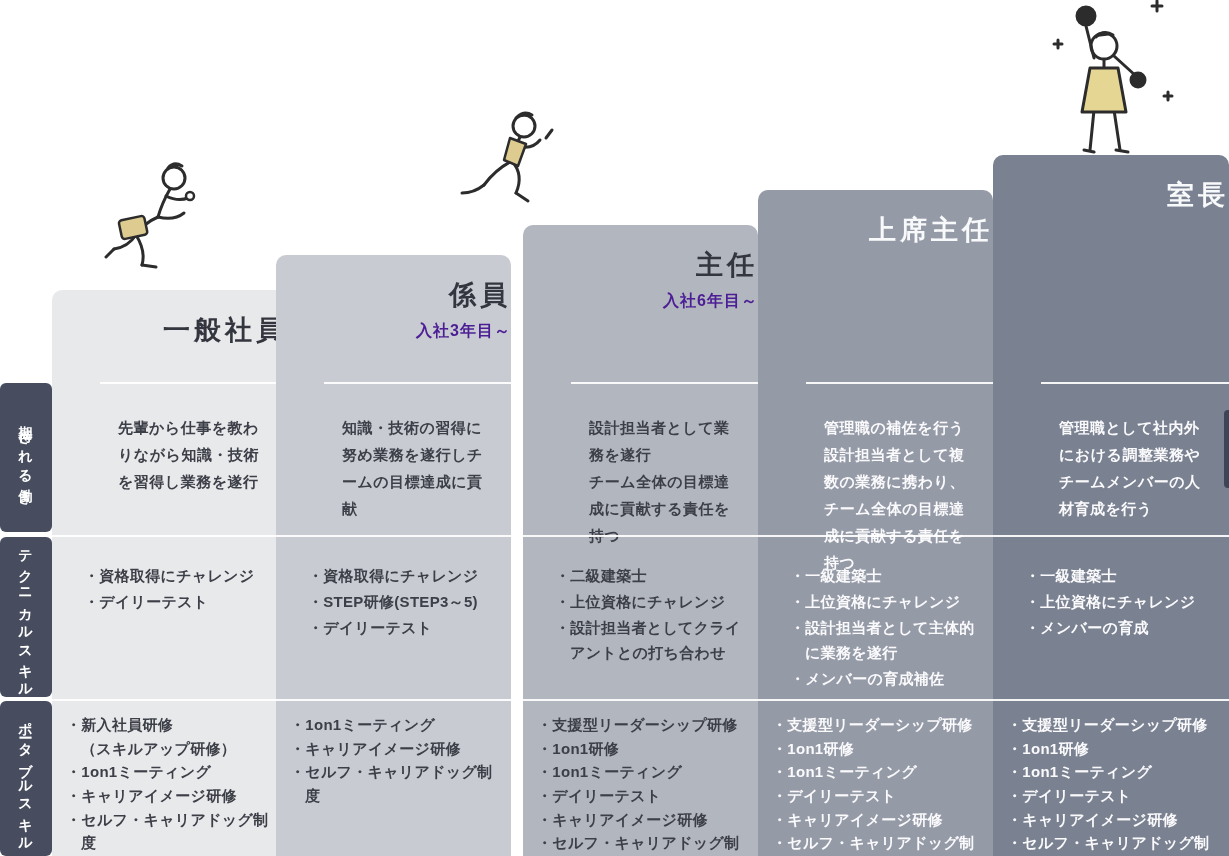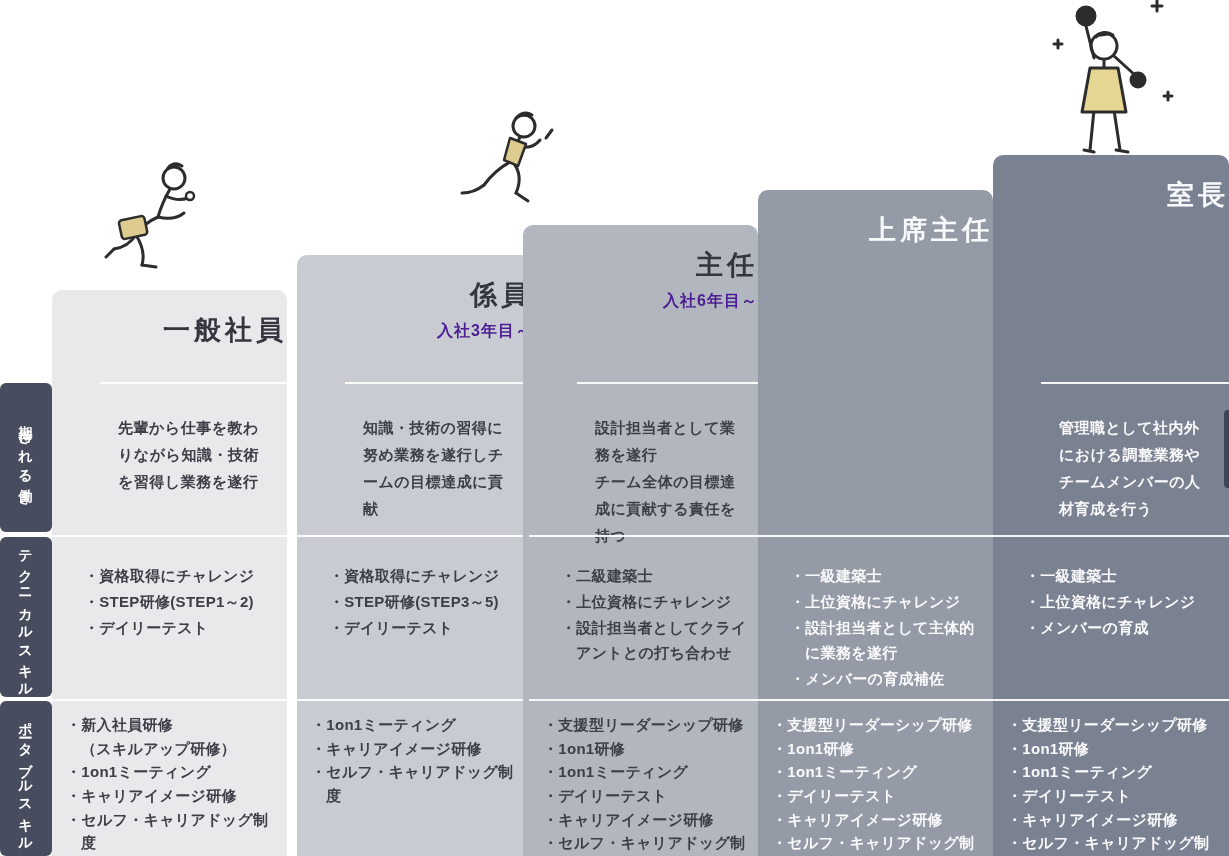--- a/index.html
+++ b/index.html
@@ -16,22 +16,22 @@
   }
   .side-label.r1{top:383px;height:149px;}
   .side-label.r2{top:537px;height:160px;}
   .side-label.r3{top:701px;height:155px;}
   
   .column{
     position:absolute;bottom:0;width:235px;border-radius:10px 10px 0 0;
     display:flex;flex-direction:column;box-sizing:border-box;
   }
   .col-0{left:52px;top:290px;background:#e8e9eb;}
-  .col-1{left:297px;top:255px;background:#c8cbd1;}
-  .col-2{left:523px;top:225px;background:#b2b6be;padding-left:6px;}
+  .col-1{left:276px;top:255px;background:#c8cbd1;}
+  .col-2{left:523px;top:225px;background:#b2b6be;}
   .col-3{left:758px;top:190px;background:#959aa7;}
   .col-4{left:993px;top:155px;width:236px;background:#7a8191;}
   .col-header{flex:1 1 auto;padding-top:22px;text-align:right;}
   .col-title{font-size:27px;font-weight:700;letter-spacing:4px;color:#34363f;}
   .col-subtitle{margin-top:8px;font-size:16px;font-weight:700;letter-spacing:1px;color:#4c1d95;}
   .column.light-text .col-title{color:#f8f9fa;}
   .col-row{box-sizing:border-box;border-top:2px solid rgba(255,255,255,0.92);color:#3d3f48;}
   .column.light-text .col-row{color:#fafafc;}
   .row-expected{height:153px;margin-left:48px;}
   .row-tech{height:164px;}
@@ -72,21 +72,20 @@
   <div class="column col-0">
     <div class="col-header">
       <div class="col-title">一般社員</div>
     </div>
     <div class="col-row row-expected">
       <p class="body-text">先輩から仕事を教わりながら知識・技術を習得し業務を遂行</p>
     </div>
     <div class="col-row row-tech">
       <ul class="skill-list">
           <li class="skill-item">・資格取得にチャレンジ</li>
-          <li class="skill-item">・STEP研修(STEP1～2)</li>
           <li class="skill-item">・デイリーテスト</li>
         </ul>
     </div>
     <div class="col-row row-portable">
       <ul class="skill-list">
           <li class="skill-item">・新入社員研修
 （スキルアップ研修）</li>
           <li class="skill-item">・1on1ミーティング</li>
           <li class="skill-item">・キャリアイメージ研修</li>
           <li class="skill-item">・セルフ・キャリアドッグ制度</li>
@@ -143,20 +142,23 @@
           <li class="skill-item">・キャリアイメージ研修</li>
           <li class="skill-item">・セルフ・キャリアドッグ制度</li>
         </ul>
     </div>
   </div>
 
   <div class="column col-3 light-text">
     <div class="col-header">
       <div class="col-title">上席主任</div>
       <div class="col-subtitle"></div>
+    </div>
+    <div class="col-row row-expected">
+      <p class="body-text">管理職の補佐を行う設計担当者として複数の業務に携わり、チーム全体の目標達成に貢献する責任を持つ</p>
     </div>
     <div class="col-row row-tech">
       <ul class="skill-list">
           <li class="skill-item">・一級建築士</li>
           <li class="skill-item">・上位資格にチャレンジ</li>
           <li class="skill-item">・設計担当者として主体的に業務を遂行</li>
           <li class="skill-item">・メンバーの育成補佐</li>
         </ul>
     </div>
     <div class="col-row row-portable">

